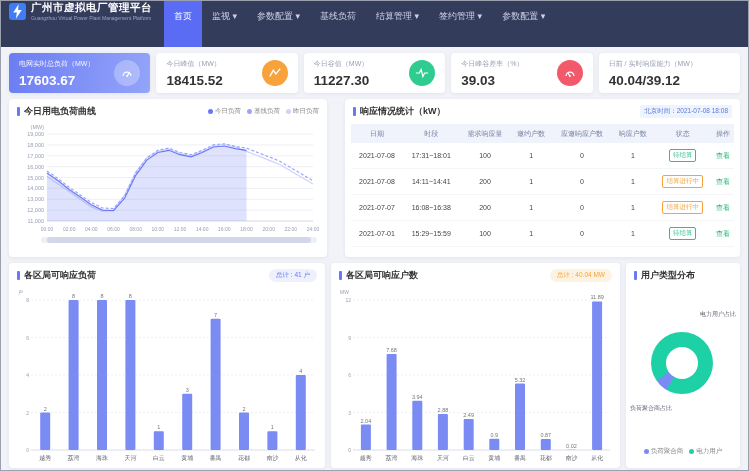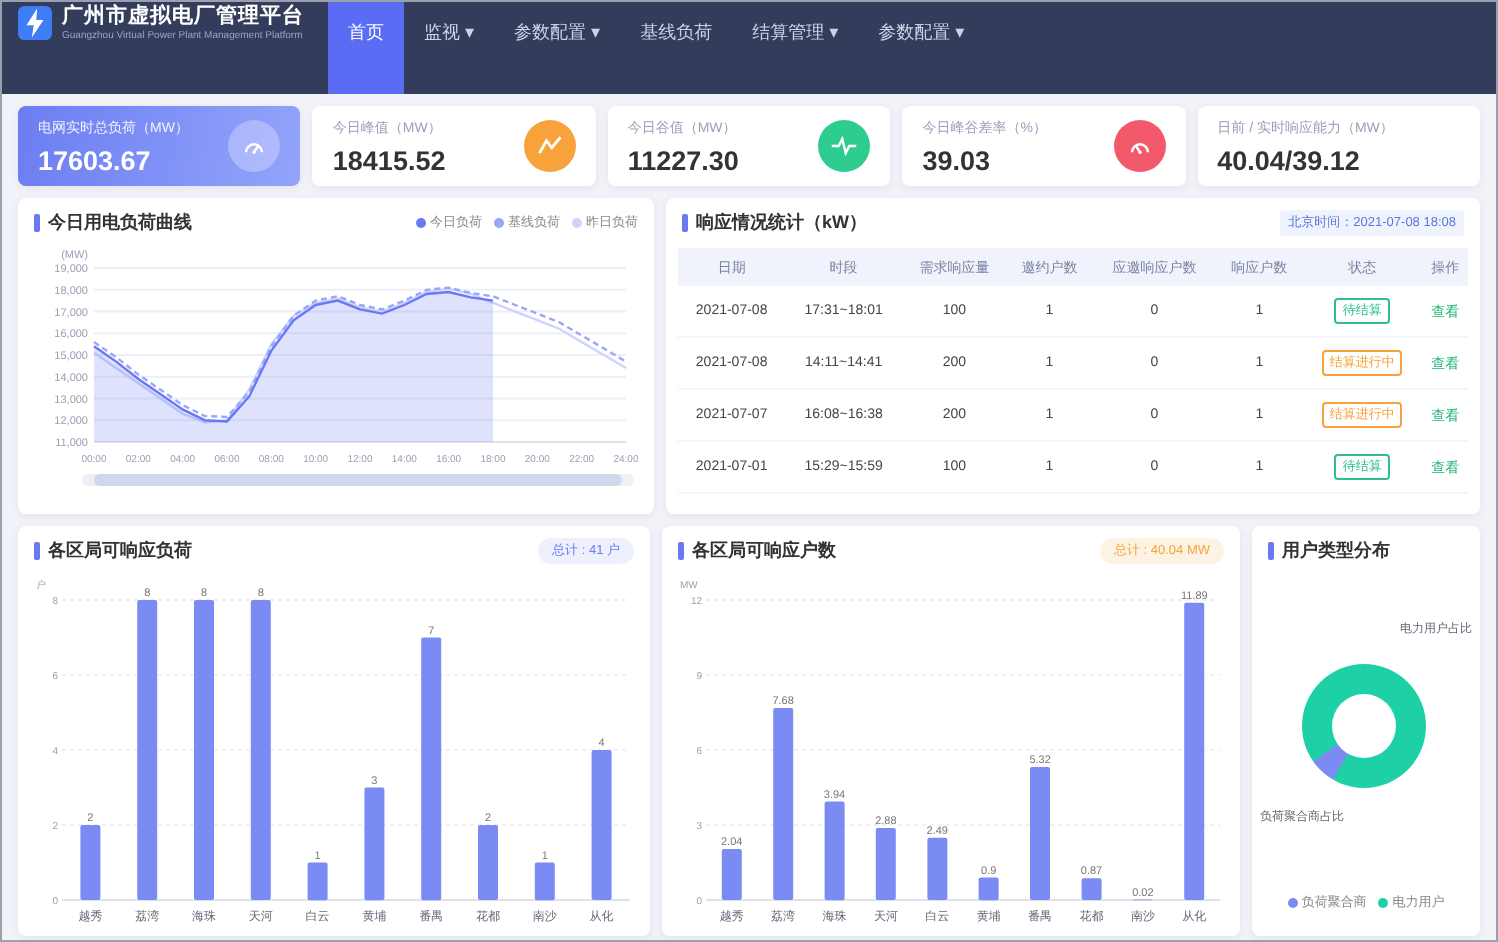--- a/index.html
+++ b/index.html
@@ -14,21 +14,21 @@
   .nav-item.active { background:#5a6cf3; color:#fff; }
   .kpi-row { display:flex; gap:6px; margin:6px 8px 0; }
   .kpi-card { flex:1; background:#fff; border-radius:4px; height:40px; padding:0 10px; display:flex; justify-content:space-between; align-items:center; box-shadow:0 1px 4px rgba(30,40,90,.07); }
   .kpi-label { font-size:7px; color:#99a0b8; margin-bottom:4px; white-space:nowrap; }
   .kpi-value { font-size:13.5px; font-weight:bold; color:#333; white-space:nowrap; }
   .kpi-card.primary { background:linear-gradient(100deg,#6c7df3,#93a4fa); }
   .primary .kpi-label { color:rgba(255,255,255,.9); }
   .primary .kpi-value { color:#fff; }
   .kpi-icon { width:26px; height:26px; border-radius:50%; flex:none; display:flex; align-items:center; justify-content:center; }
   .panel { background:#fff; border-radius:4px; box-shadow:0 1px 4px rgba(30,40,90,.07); overflow:hidden; }
-  .mid-row { display:flex; gap:6px; margin:6px 8px 0; height:158px; }
+  .mid-row { display:flex; gap:18px; margin:6px 8px 0; height:158px; }
   .load-panel { width:318px; flex:none; }
   .table-panel { flex:1; }
   .bottom-row { display:flex; gap:6px; margin:6px 8px 6px; height:205px; }
   .panel-a { width:316px; flex:none; }
   .panel-b { flex:1; }
   .panel-c { width:114px; flex:none;text-align:right; }
   .p-head { display:flex; align-items:center; padding:6px 8px 4px; }
   .p-accent { width:3px; height:9px; border-radius:1px; background:#6a79f3; margin-right:4px; flex:none; }
   .p-title { font-size:9px; font-weight:bold; color:#333; white-space:nowrap; }
   .p-spacer { flex:1; }
@@ -69,20 +69,21 @@
         <div class="logo-title">广州市虚拟电厂管理平台</div>
         <div class="logo-sub">Guangzhou Virtual Power Plant Management Platform</div>
       </div>
     </div>
     <div class="nav-menu">
         <div class="nav-item active">首页</div>
         <div class="nav-item">监视 ▾</div>
         <div class="nav-item">参数配置 ▾</div>
         <div class="nav-item">基线负荷</div>
         <div class="nav-item">结算管理 ▾</div>
+        <div class="nav-item">签约管理 ▾</div>
         <div class="nav-item">参数配置 ▾</div>
       </div>
   </div>
 
   <div class="kpi-row">
       <div class="kpi-card primary">
         <div>
     <div class="kpi-label">电网实时总负荷（MW）</div>
     <div class="kpi-value">17603.67</div>
         </div>

